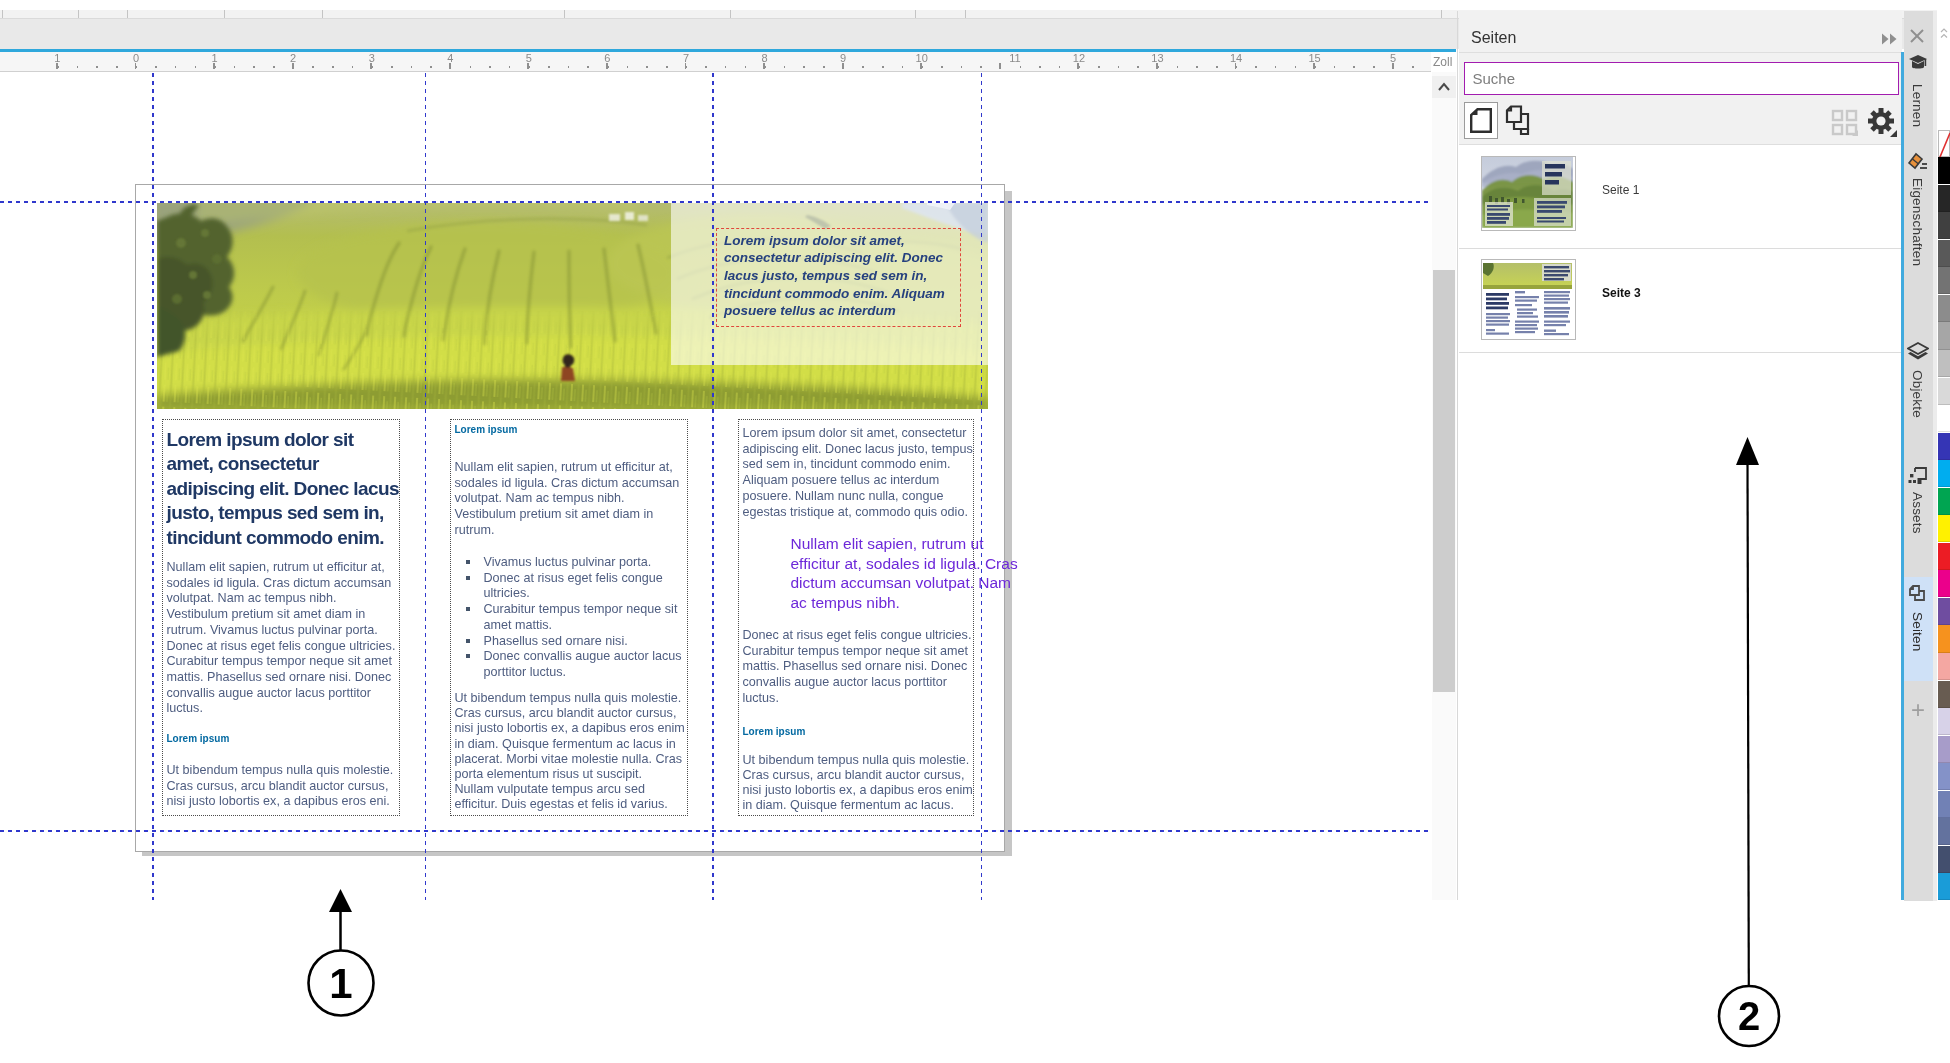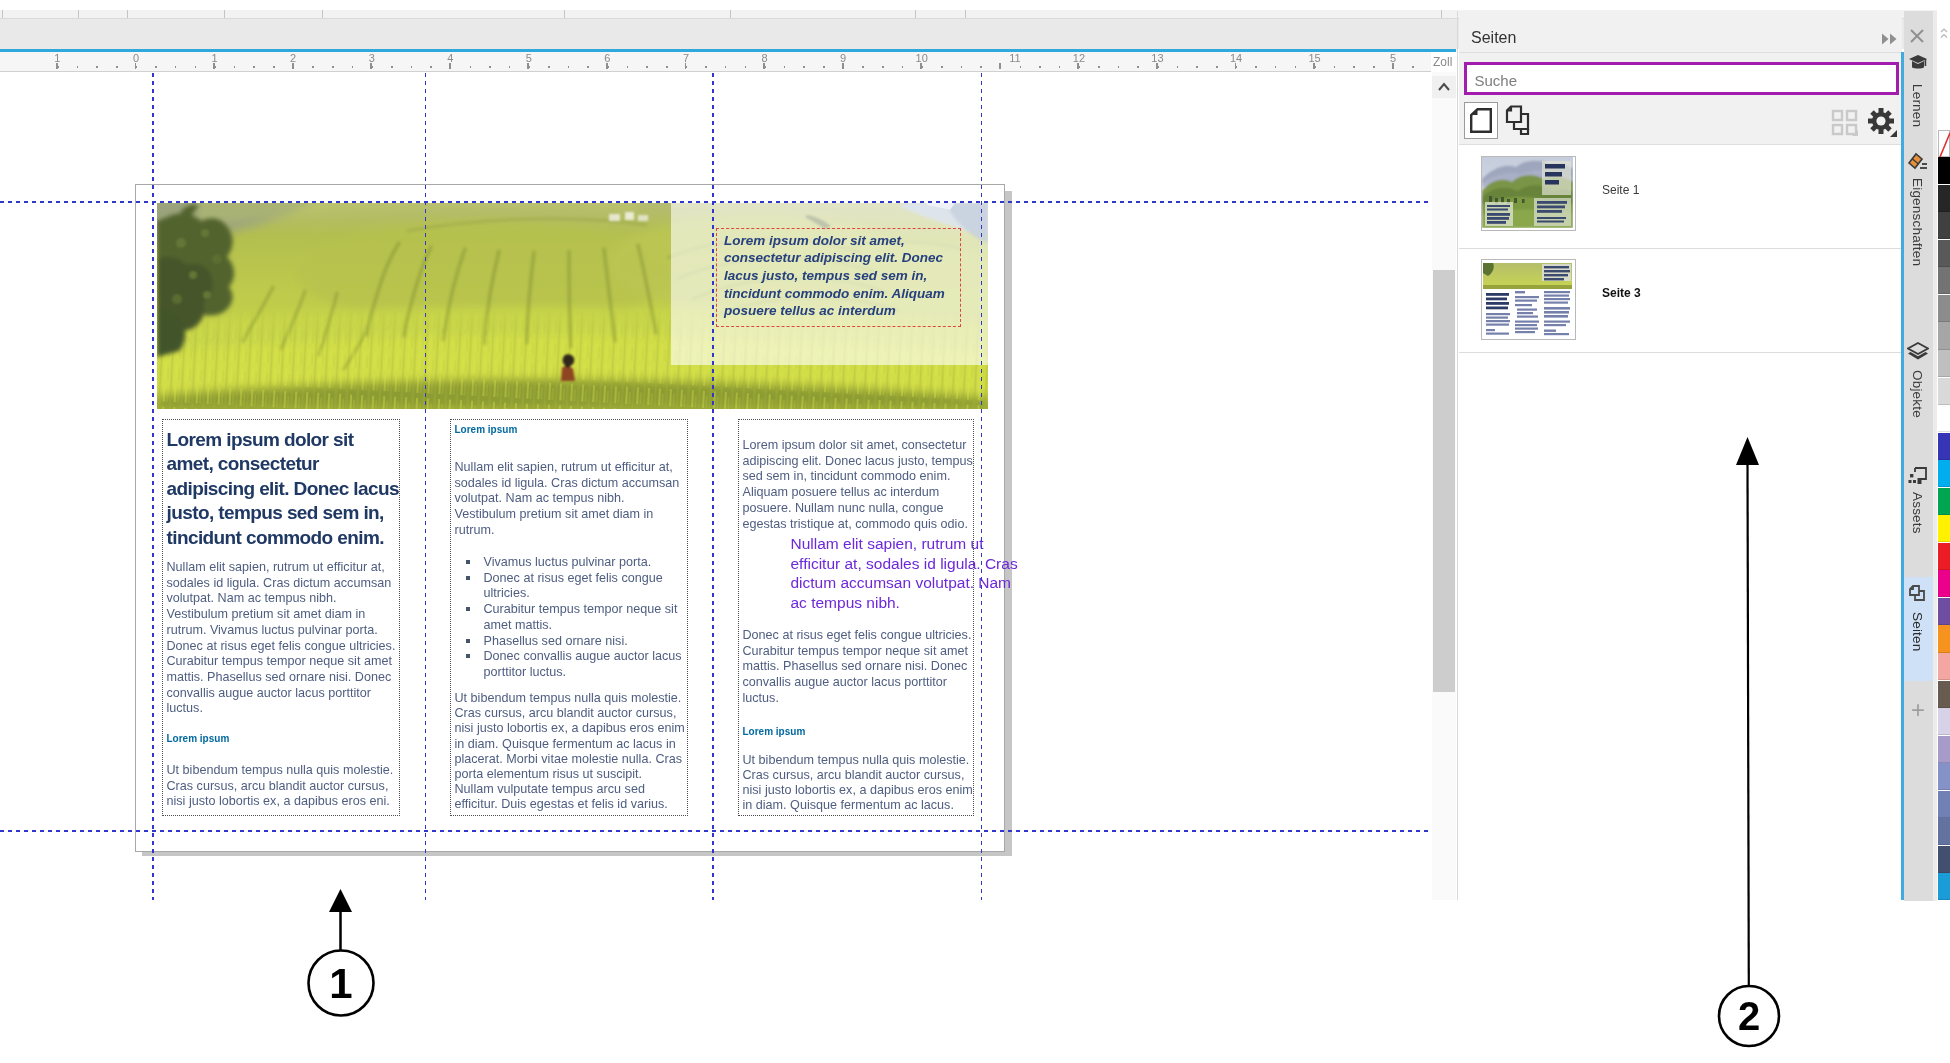--- a/index.html
+++ b/index.html
@@ -209,21 +209,21 @@
  <div class="ab body13" style="left:4px;top:135px;width:233px">
   <div style="position:relative;padding-left:29px"><i style="position:absolute;left:11px;top:5px;width:4px;height:4px;background:#44546a"></i>Vivamus luctus pulvinar porta.</div>
   <div style="position:relative;padding-left:29px"><i style="position:absolute;left:11px;top:5px;width:4px;height:4px;background:#44546a"></i>Donec at risus eget felis congue ultricies.</div>
   <div style="position:relative;padding-left:29px"><i style="position:absolute;left:11px;top:5px;width:4px;height:4px;background:#44546a"></i>Curabitur tempus tempor neque sit amet mattis.</div>
   <div style="position:relative;padding-left:29px"><i style="position:absolute;left:11px;top:5px;width:4px;height:4px;background:#44546a"></i>Phasellus sed ornare nisi.</div>
   <div style="position:relative;padding-left:29px"><i style="position:absolute;left:11px;top:5px;width:4px;height:4px;background:#44546a"></i>Donec convallis augue auctor lacus porttitor luctus.</div>
  </div>
  <div class="ab body13" style="left:4px;top:271px;width:238px;line-height:15.2px">Ut bibendum tempus nulla quis molestie.<br>Cras cursus, arcu blandit auctor cursus,<br>nisi justo lobortis ex, a dapibus eros enim<br>in diam. Quisque fermentum ac lacus in<br>placerat. Morbi vitae molestie nulla. Cras<br>porta elementum risus ut suscipit.<br>Nullam vulputate tempus arcu sed<br>efficitur. Duis egestas et felis id varius.</div>
 </div>
 <div class="ab tf" id="col3">
- <div class="ab body13" style="left:4px;top:18px;width:238px">Lorem ipsum dolor sit amet, consectetur<br>adipiscing elit. Donec lacus justo, tempus<br>sed sem in, tincidunt commodo enim.<br>Aliquam posuere tellus ac interdum<br>posuere. Nullam nunc nulla, congue<br>egestas tristique at, commodo quis odio.</div>
+ <div class="ab body13" style="left:4px;top:6px;width:238px">Lorem ipsum dolor sit amet, consectetur<br>adipiscing elit. Donec lacus justo, tempus<br>sed sem in, tincidunt commodo enim.<br>Aliquam posuere tellus ac interdum<br>posuere. Nullam nunc nulla, congue<br>egestas tristique at, commodo quis odio.</div>
  <div class="ab h3med" style="left:4px;top:114px;width:232px">Nullam elit sapien, rutrum ut<br>efficitur at, sodales id ligula. Cras<br>dictum accumsan volutpat. Nam<br>ac tempus nibh.</div>
  <div class="ab body13" style="left:4px;top:208px;width:238px">Donec at risus eget felis congue ultricies.<br>Curabitur tempus tempor neque sit amet<br>mattis. Phasellus sed ornare nisi. Donec<br>convallis augue auctor lacus porttitor<br>luctus.</div>
  <div class="ab hsm" style="left:4px;top:306px;">Lorem ipsum</div>
  <div class="ab body13" style="left:4px;top:333px;width:238px;line-height:15.1px">Ut bibendum tempus nulla quis molestie.<br>Cras cursus, arcu blandit auctor cursus,<br>nisi justo lobortis ex, a dapibus eros enim<br>in diam. Quisque fermentum ac lacus.</div>
 </div>
 <svg class="ab" style="left:300px;top:880px;z-index:50" width="90" height="183">
  <path d="M40.5,32 L29,32 L40.5,9 L52,32 Z" fill="#000"></path>
  <line x1="40.5" y1="30" x2="40.5" y2="70" stroke="#000" stroke-width="2.5"></line>
  <circle cx="41" cy="103" r="32.5" fill="#fff" stroke="#000" stroke-width="2.6"></circle>
  <text x="41" y="118" text-anchor="middle" font-size="42" font-weight="bold" font-family="Liberation Sans, sans-serif">1</text>
@@ -233,21 +233,21 @@
  <line x1="47.5" y1="38" x2="48.8" y2="561" stroke="#000" stroke-width="2.2"></line>
  <circle cx="49" cy="591" r="30" fill="#fff" stroke="#000" stroke-width="2.6"></circle>
  <text x="49" y="605" text-anchor="middle" font-size="40" font-weight="bold" font-family="Liberation Sans, sans-serif">2</text>
 </svg>
 <style>
 #dockbg{left:1459px;top:11px;width:443px;height:889px;background:#fff;}
 #dockhead{left:1459px;top:11px;width:443px;height:41px;background:#f1f1f1;}
 #docktools{left:1459px;top:52px;width:443px;height:92px;background:#f1f1f1;}
 .dsep{left:1459px;width:443px;height:1px;background:#dedede;}
 #vdiv{left:1456.5px;top:11px;width:1px;height:889px;background:#d8d8d8;}
-#suche{left:1463.5px;top:61.5px;width:435px;height:33px;background:#fff;border:3px solid #a21caf;box-sizing:border-box;}
+#suche{left:1463.5px;top:61.5px;width:435px;height:33px;background:#fff;border:1px solid #a21caf;box-sizing:border-box;}
 #suche span{position:absolute;left:8px;top:7px;font-size:15px;color:#7d7d7d;}
 #pbtn1{left:1463.5px;top:101.5px;width:34px;height:37px;background:#fff;border:1px solid #9b9b9b;box-sizing:border-box;}
 #bluebar{left:1901px;top:52px;width:2.5px;height:848px;background:#41aade;}
 #strip{left:1903.5px;top:11px;width:29px;height:890px;background:#dcdcdc;}
 #stripgap{left:1932.5px;top:11px;width:4.5px;height:890px;background:#ececec;}
 #stripsel{left:1903.5px;top:577px;width:29px;height:104px;background:#cfe1f7;}
 .rlab{position:absolute;writing-mode:vertical-rl;font-size:13.5px;color:#3a3a3a;letter-spacing:0.2px;}
 #palette{left:1937px;top:0;width:13px;height:901px;background:#fff;}
 .sw{position:absolute;left:1938px;width:12px;height:27.2px;}
 .thumbbox{position:absolute;border:1px solid #b9b9b9;background:#fff;}

